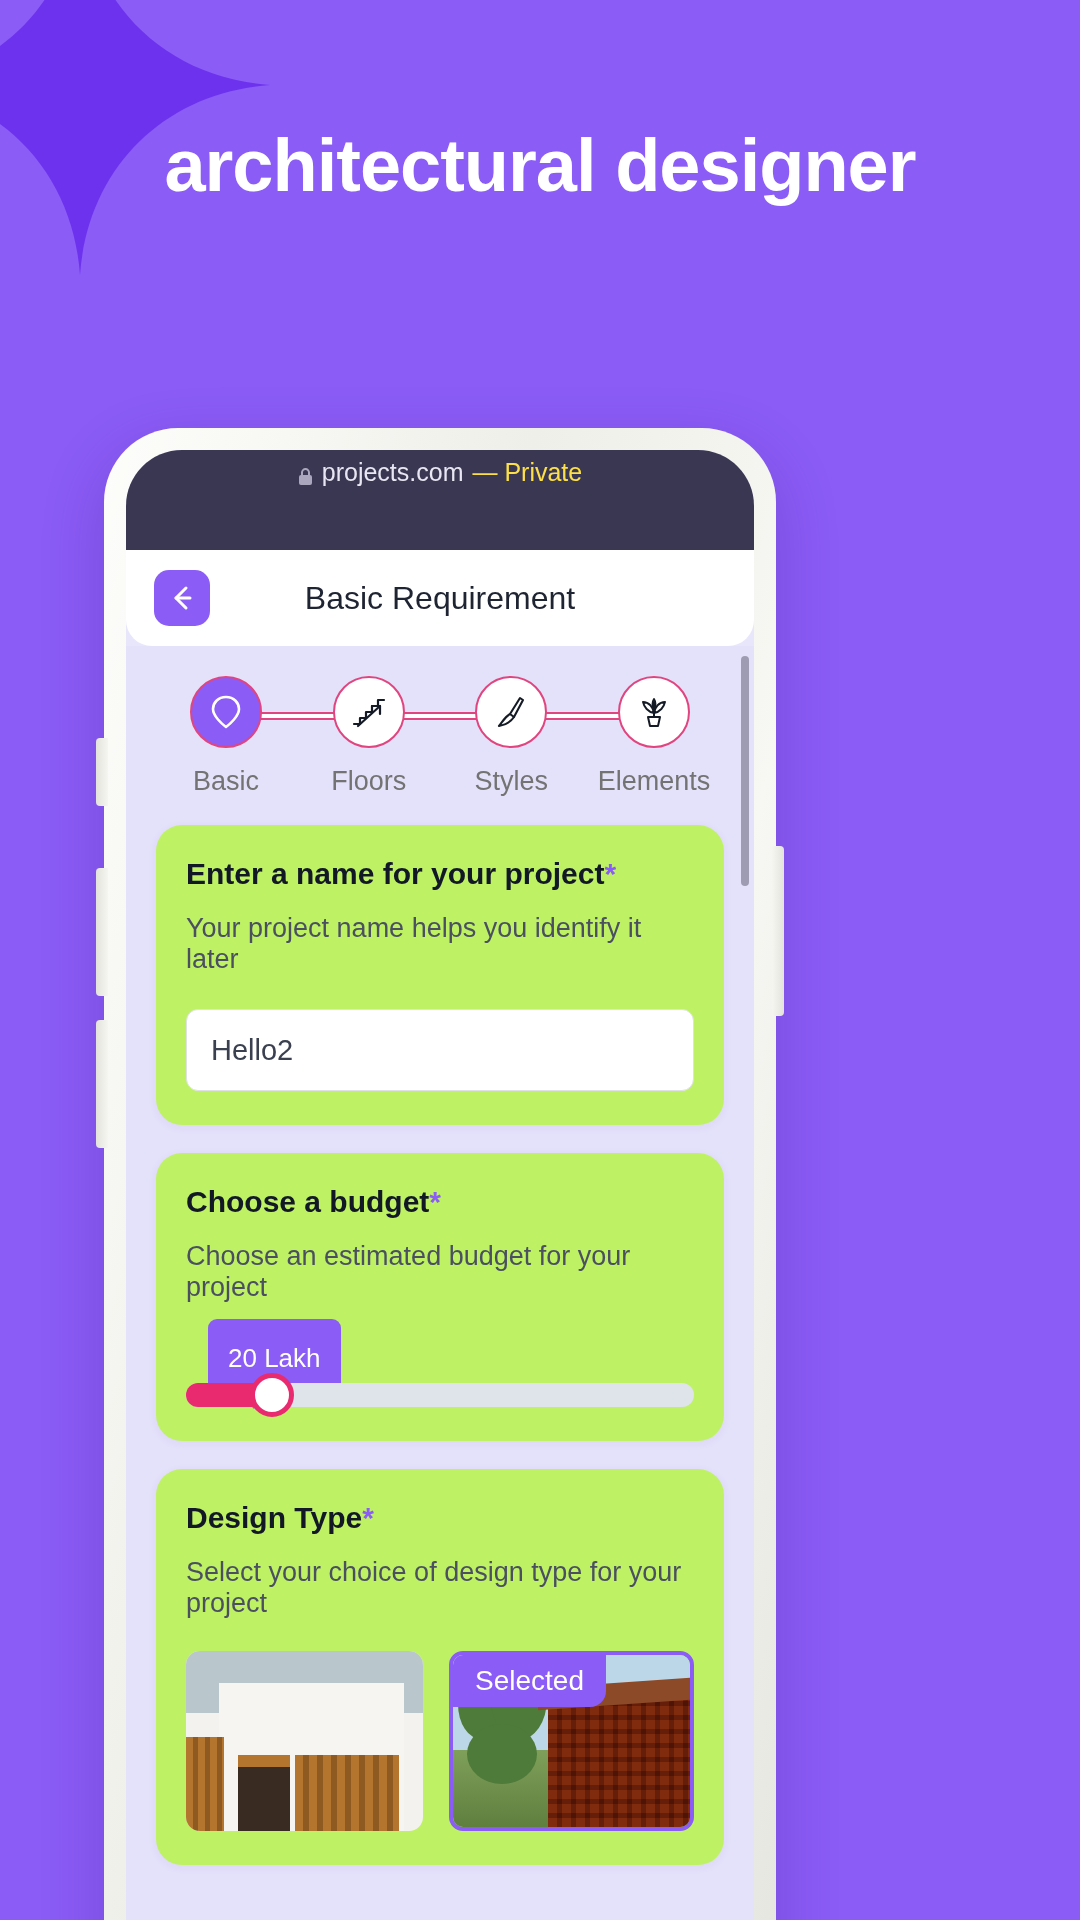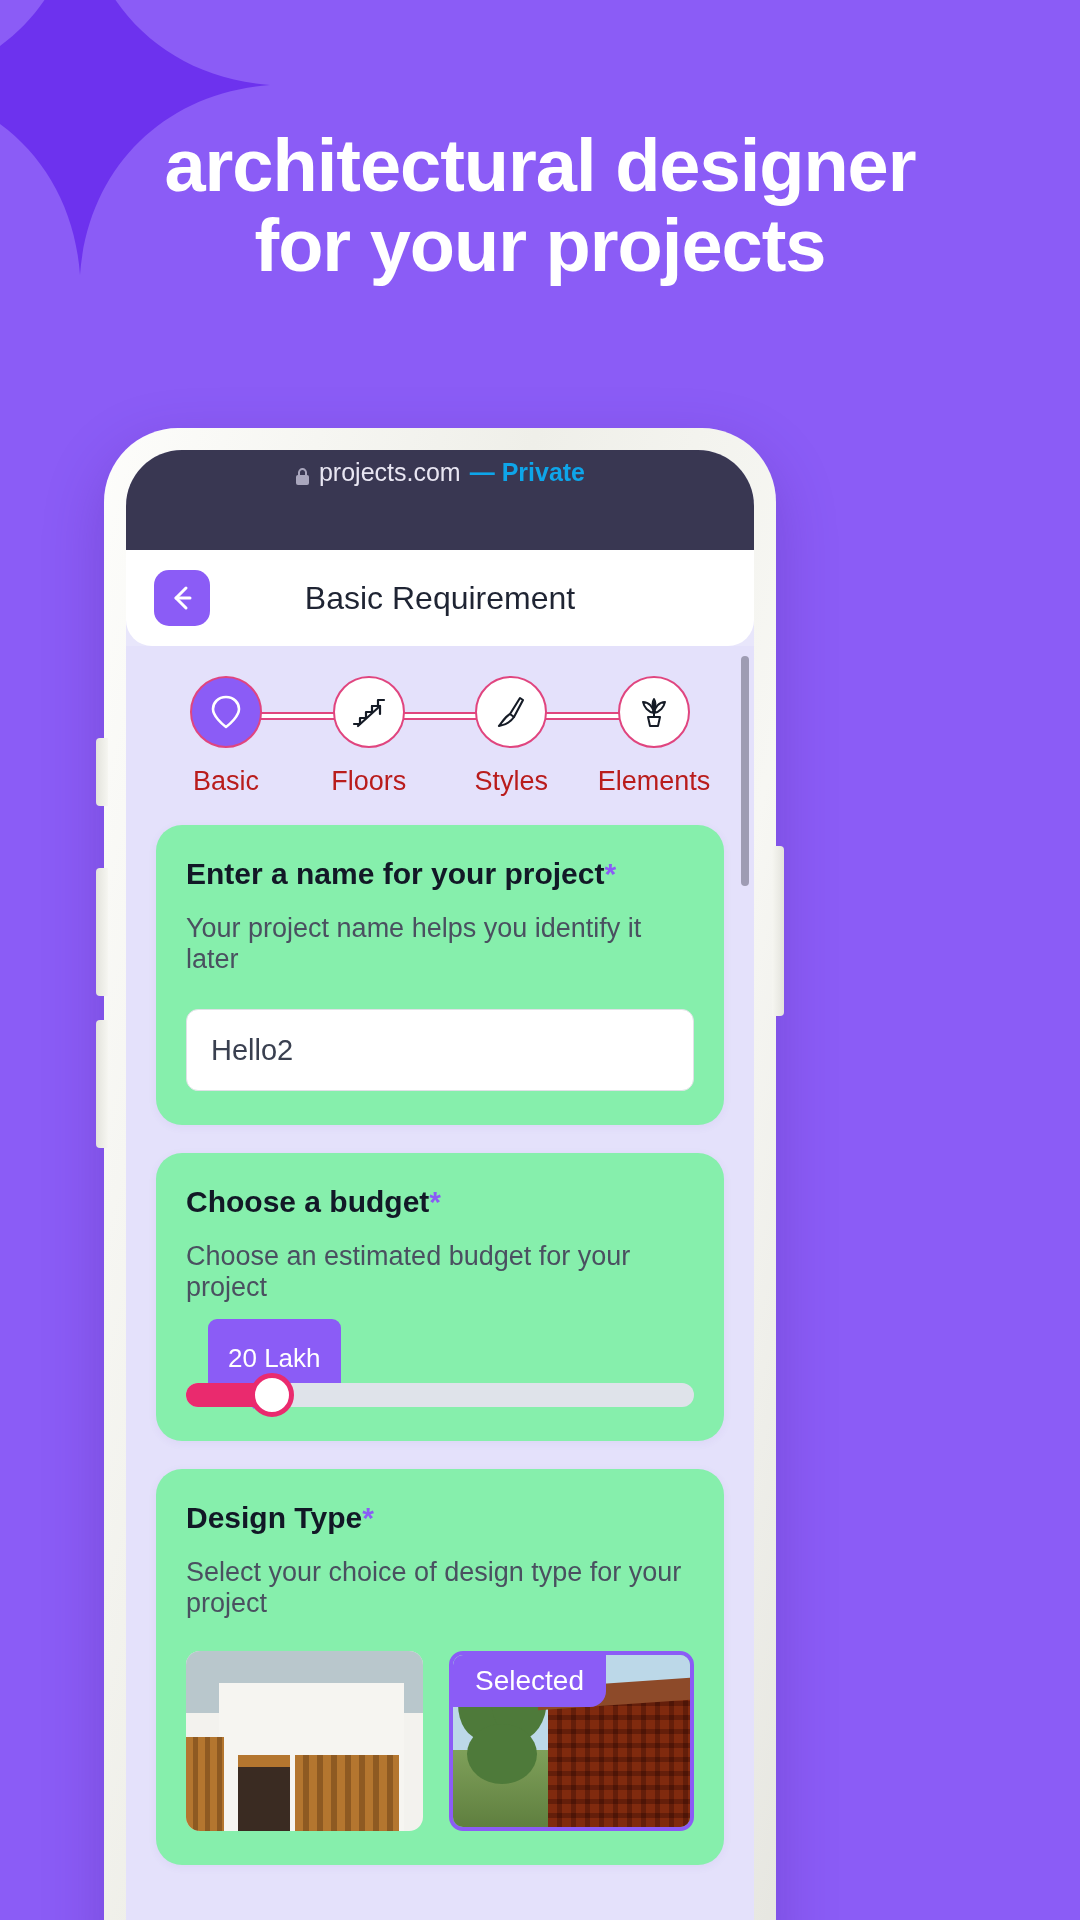--- a/index.html
+++ b/index.html
@@ -99,21 +99,21 @@
   }
   .battery i { display:block; height:100%; width:100%; background:#fff; border-radius:3px; }
 
   .urlbar {
     display:flex; align-items:center; justify-content:center;
     gap:9px; height:44px;
     font-size:25px;
   }
   .lock { width:15px; height:18px; position:relative; display:inline-block; }
   .url-host { color:#e8e6f2; }
-  .url-priv { color:#0ea5e9;font-weight:bold; }
+  .url-priv { color:#fde047; }
 
   
   .app-header {
     background:#fff;
     height:96px;
     display:flex; align-items:center;
     padding:0 28px;
     position:relative;
     border-radius:0 0 26px 26px;
     z-index:5;
@@ -153,35 +153,35 @@
   .step { width:132px; text-align:center; position:relative; z-index:2; }
   .step-circle {
     width:72px; height:72px; border-radius:50%;
     margin:0 auto;
     border:2.5px solid #e0457f;
     background:#fff;
     display:flex; align-items:center; justify-content:center;
   }
   .step.active .step-circle { background:#8b5cf6; border-color:#e0457f; }
   .step-label {
-    margin-top:18px; font-size:27px; color:#b91c1c;
+    margin-top:18px; font-size:27px; color:#737373;
   }
   .track {
     position:absolute;
     left:134px; right:134px; top:66px;
     height:8px;
     border-top:2.5px solid #e0457f;
     border-bottom:2.5px solid #e0457f;
     background:#ffffff;
     z-index:1;
   }
 
   
   .card {
-    background:#86efac;
+    background:#bef264;
     margin:28px 30px 0 30px;
     border-radius:26px;
     padding:32px 30px 34px 30px;
     box-shadow:0 2px 10px rgba(80,50,160,.06);
   }
   .card-title {
     font-size:30px; font-weight:bold; color:#121826;
   }
   .req { color:#8b5cf6; font-weight:bold; }
   .card-sub {
@@ -301,21 +301,20 @@
 </style>
 </head>
 <body>
 
 <svg class="sparkle" viewBox="0 0 200 200">
   <path d="M100 0 C104 56 144 96 200 100 C144 104 104 144 100 200 C96 144 56 104 0 100 C56 96 96 56 100 0 Z" fill="#6d32ee"></path>
 </svg>
 
 <div class="headline">
   <span>architectural designer</span>
-  <span>for your projects</span>
 </div>
 
 <div class="phone-wrap">
   <div class="phone-body"></div>
   <div class="btn-side btn-silent"></div>
   <div class="btn-side btn-volup"></div>
   <div class="btn-side btn-voldn"></div>
   <div class="btn-power"></div>
 
   <div class="screen">

